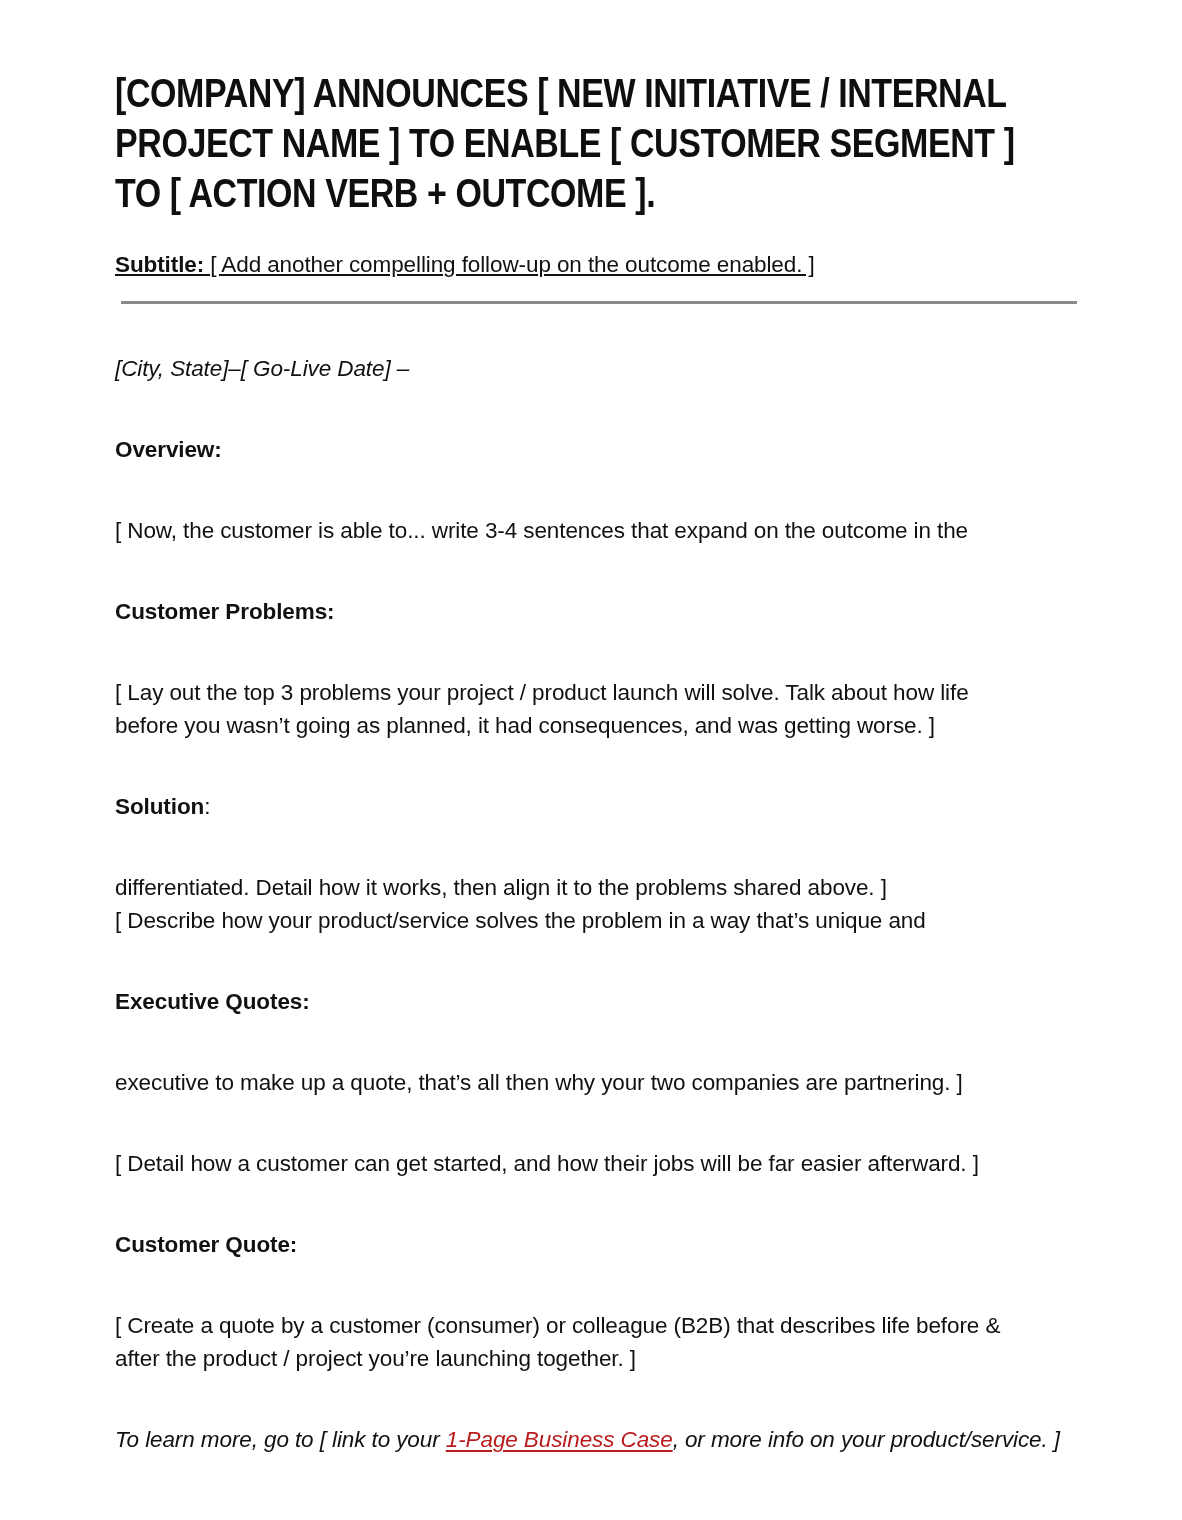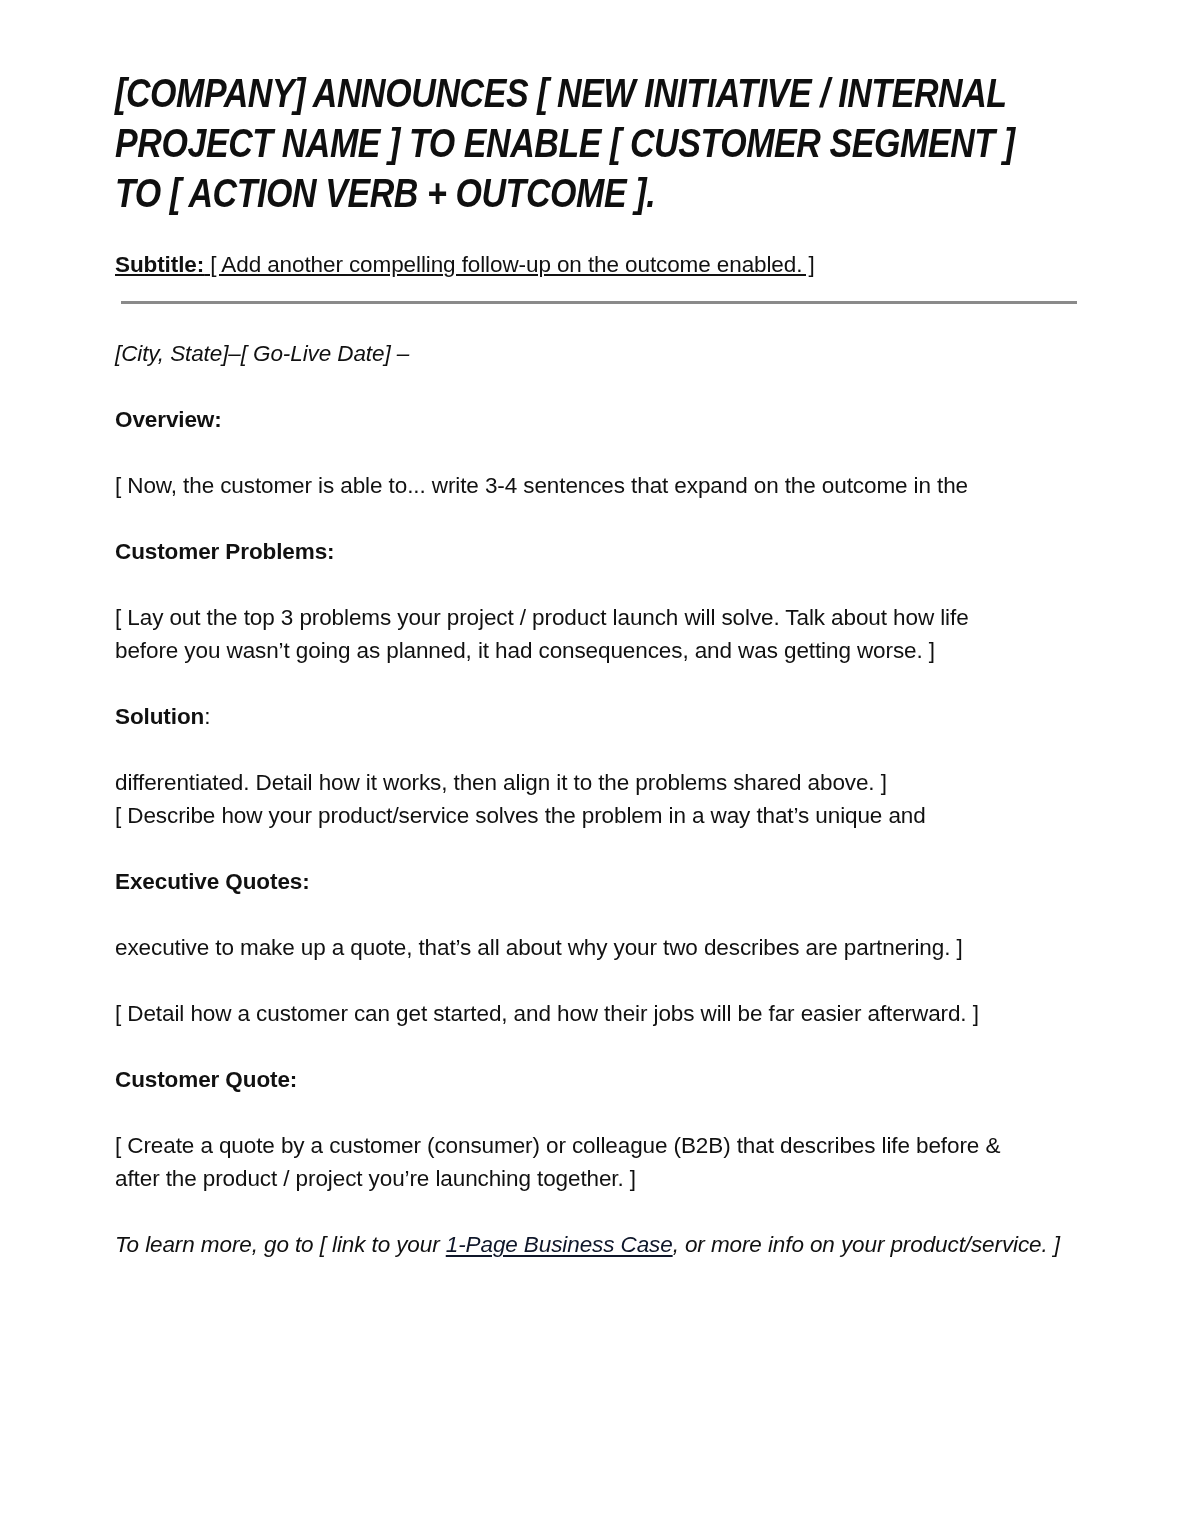--- a/index.html
+++ b/index.html
@@ -16,50 +16,49 @@
     padding: 68px 105px 60px 115px;
     overflow: hidden;
   }
   
   .headline {
     font-size: 40px;
     font-weight: 700;
     line-height: 50px;
     letter-spacing: -0.5px;
     color: #0f0f0f;
-    font-style: italic;
   }
   .headline .hl-line {
     display: block;
     white-space: nowrap;
     transform: scaleX(0.85);
     transform-origin: 0 50%;
   }
   
   .para {
     font-size: 22.5px;
     line-height: 33px;
-    margin-top: 33px;
+    margin-top: 48px;
     letter-spacing: -0.1px;
   }
   .subtitle { margin-top: 30px; text-decoration: underline; }
   .bold { font-weight: 700; }
   .italic { font-style: italic; }
   .divider {
     border: none;
     border-top: 3px solid #8a8a8a;
     margin: 20px 0 0 6px;
     height: 0;
   }
   .body-line {
     display: block;
     white-space: nowrap;
   }
   .doc-link {
-    color: #0f172a;
+    color: #b91c1c;
     text-decoration: underline;
     text-decoration-thickness: 1.5px;
     text-underline-offset: 3px;
     cursor: pointer;
   }
 </style>
 </head>
 <body>
 
 <div class="page">
@@ -88,21 +87,21 @@
   </p>
 
   <p class="para"><span class="bold">Solution</span><span>:</span></p>
   <p class="para">
     <span class="body-line">differentiated. Detail how it works, then align it to the problems shared above. ]</span>
     <span class="body-line">[ Describe how your product/service solves the problem in a way that’s unique and</span>
   </p>
 
   <p class="para"><span class="bold">Executive Quotes:</span><span></span></p>
   <p class="para">
-    <span class="body-line">executive to make up a quote, that’s all about why your two describes are partnering. ]</span>
+    <span class="body-line">executive to make up a quote, that’s all then why your two companies are partnering. ]</span>
   </p>
 
   <p class="para">
     <span class="body-line">[ Detail how a customer can get started, and how their jobs will be far easier afterward. ]</span>
   </p>
 
   <p class="para"><span class="bold">Customer Quote:</span><span></span></p>
   <p class="para">
     <span class="body-line">[ Create a quote by a customer (consumer) or colleague (B2B) that describes life before &amp;</span>
     <span class="body-line">after the product / project you’re launching together. ]</span>

